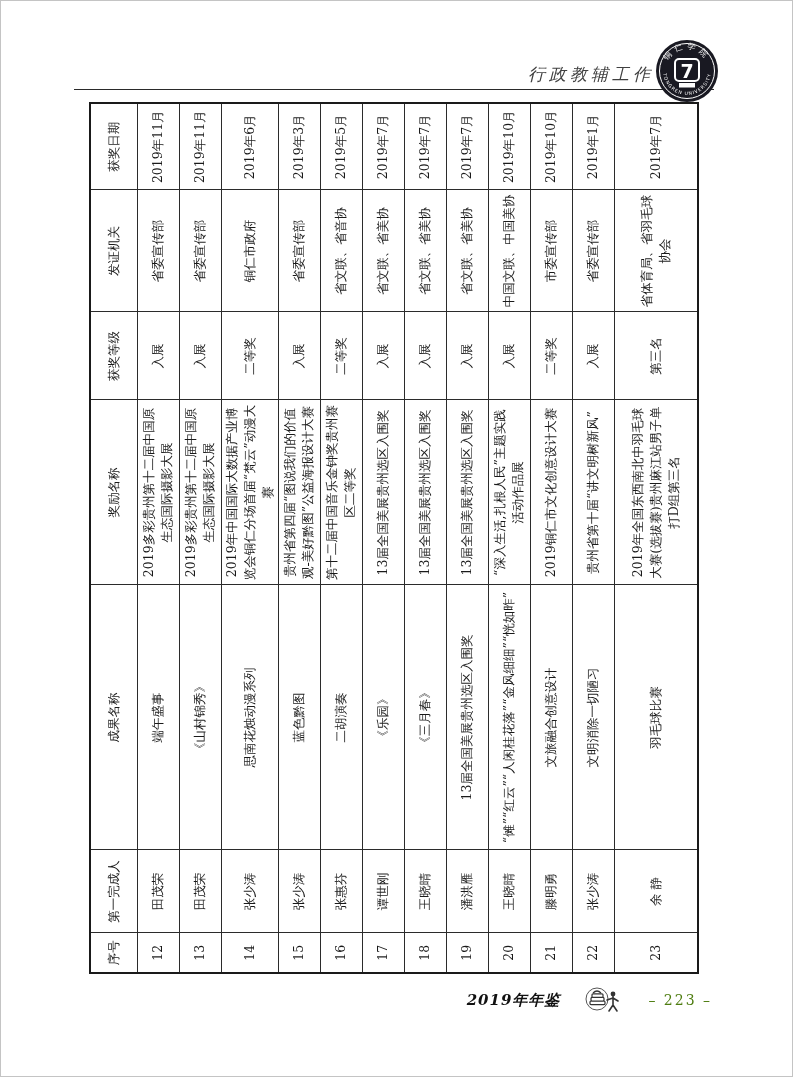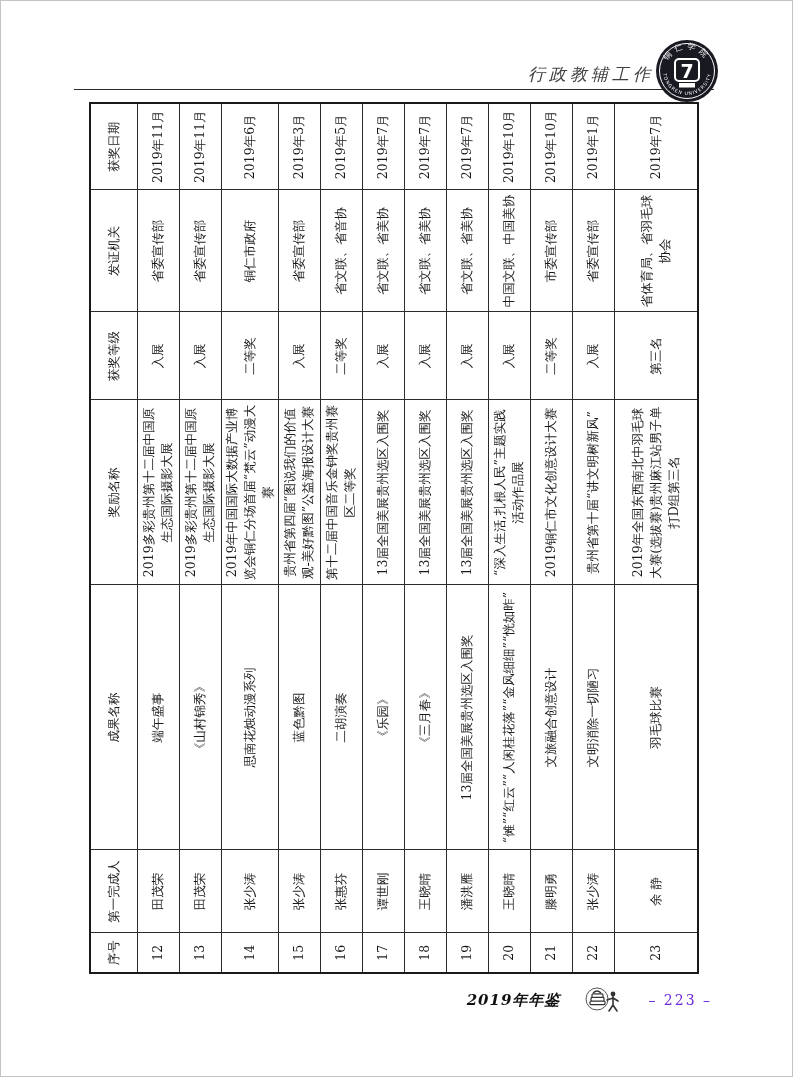--- a/index.html
+++ b/index.html
@@ -53,21 +53,21 @@
   
   .footer{
     position:absolute;top:984px;right:80px;
     display:flex;align-items:center;gap:24px;
     white-space:nowrap;
   }
   .footer-yearbook{
     font-size:15px;font-weight:bold;font-style:italic;color:#111;
     letter-spacing:1px;
   }
-  .footer-pageno{font-size:14px;color:#6d28d9;letter-spacing:2px;}
+  .footer-pageno{font-size:14px;color:#4d7c0f;letter-spacing:2px;}
   .footer-icon{width:40px;height:30px;}
 </style>
 </head>
 <body>
 
 <div class="page">
 
   <div class="header-title">行政教辅工作</div>
   <div class="header-rule"></div>
 

